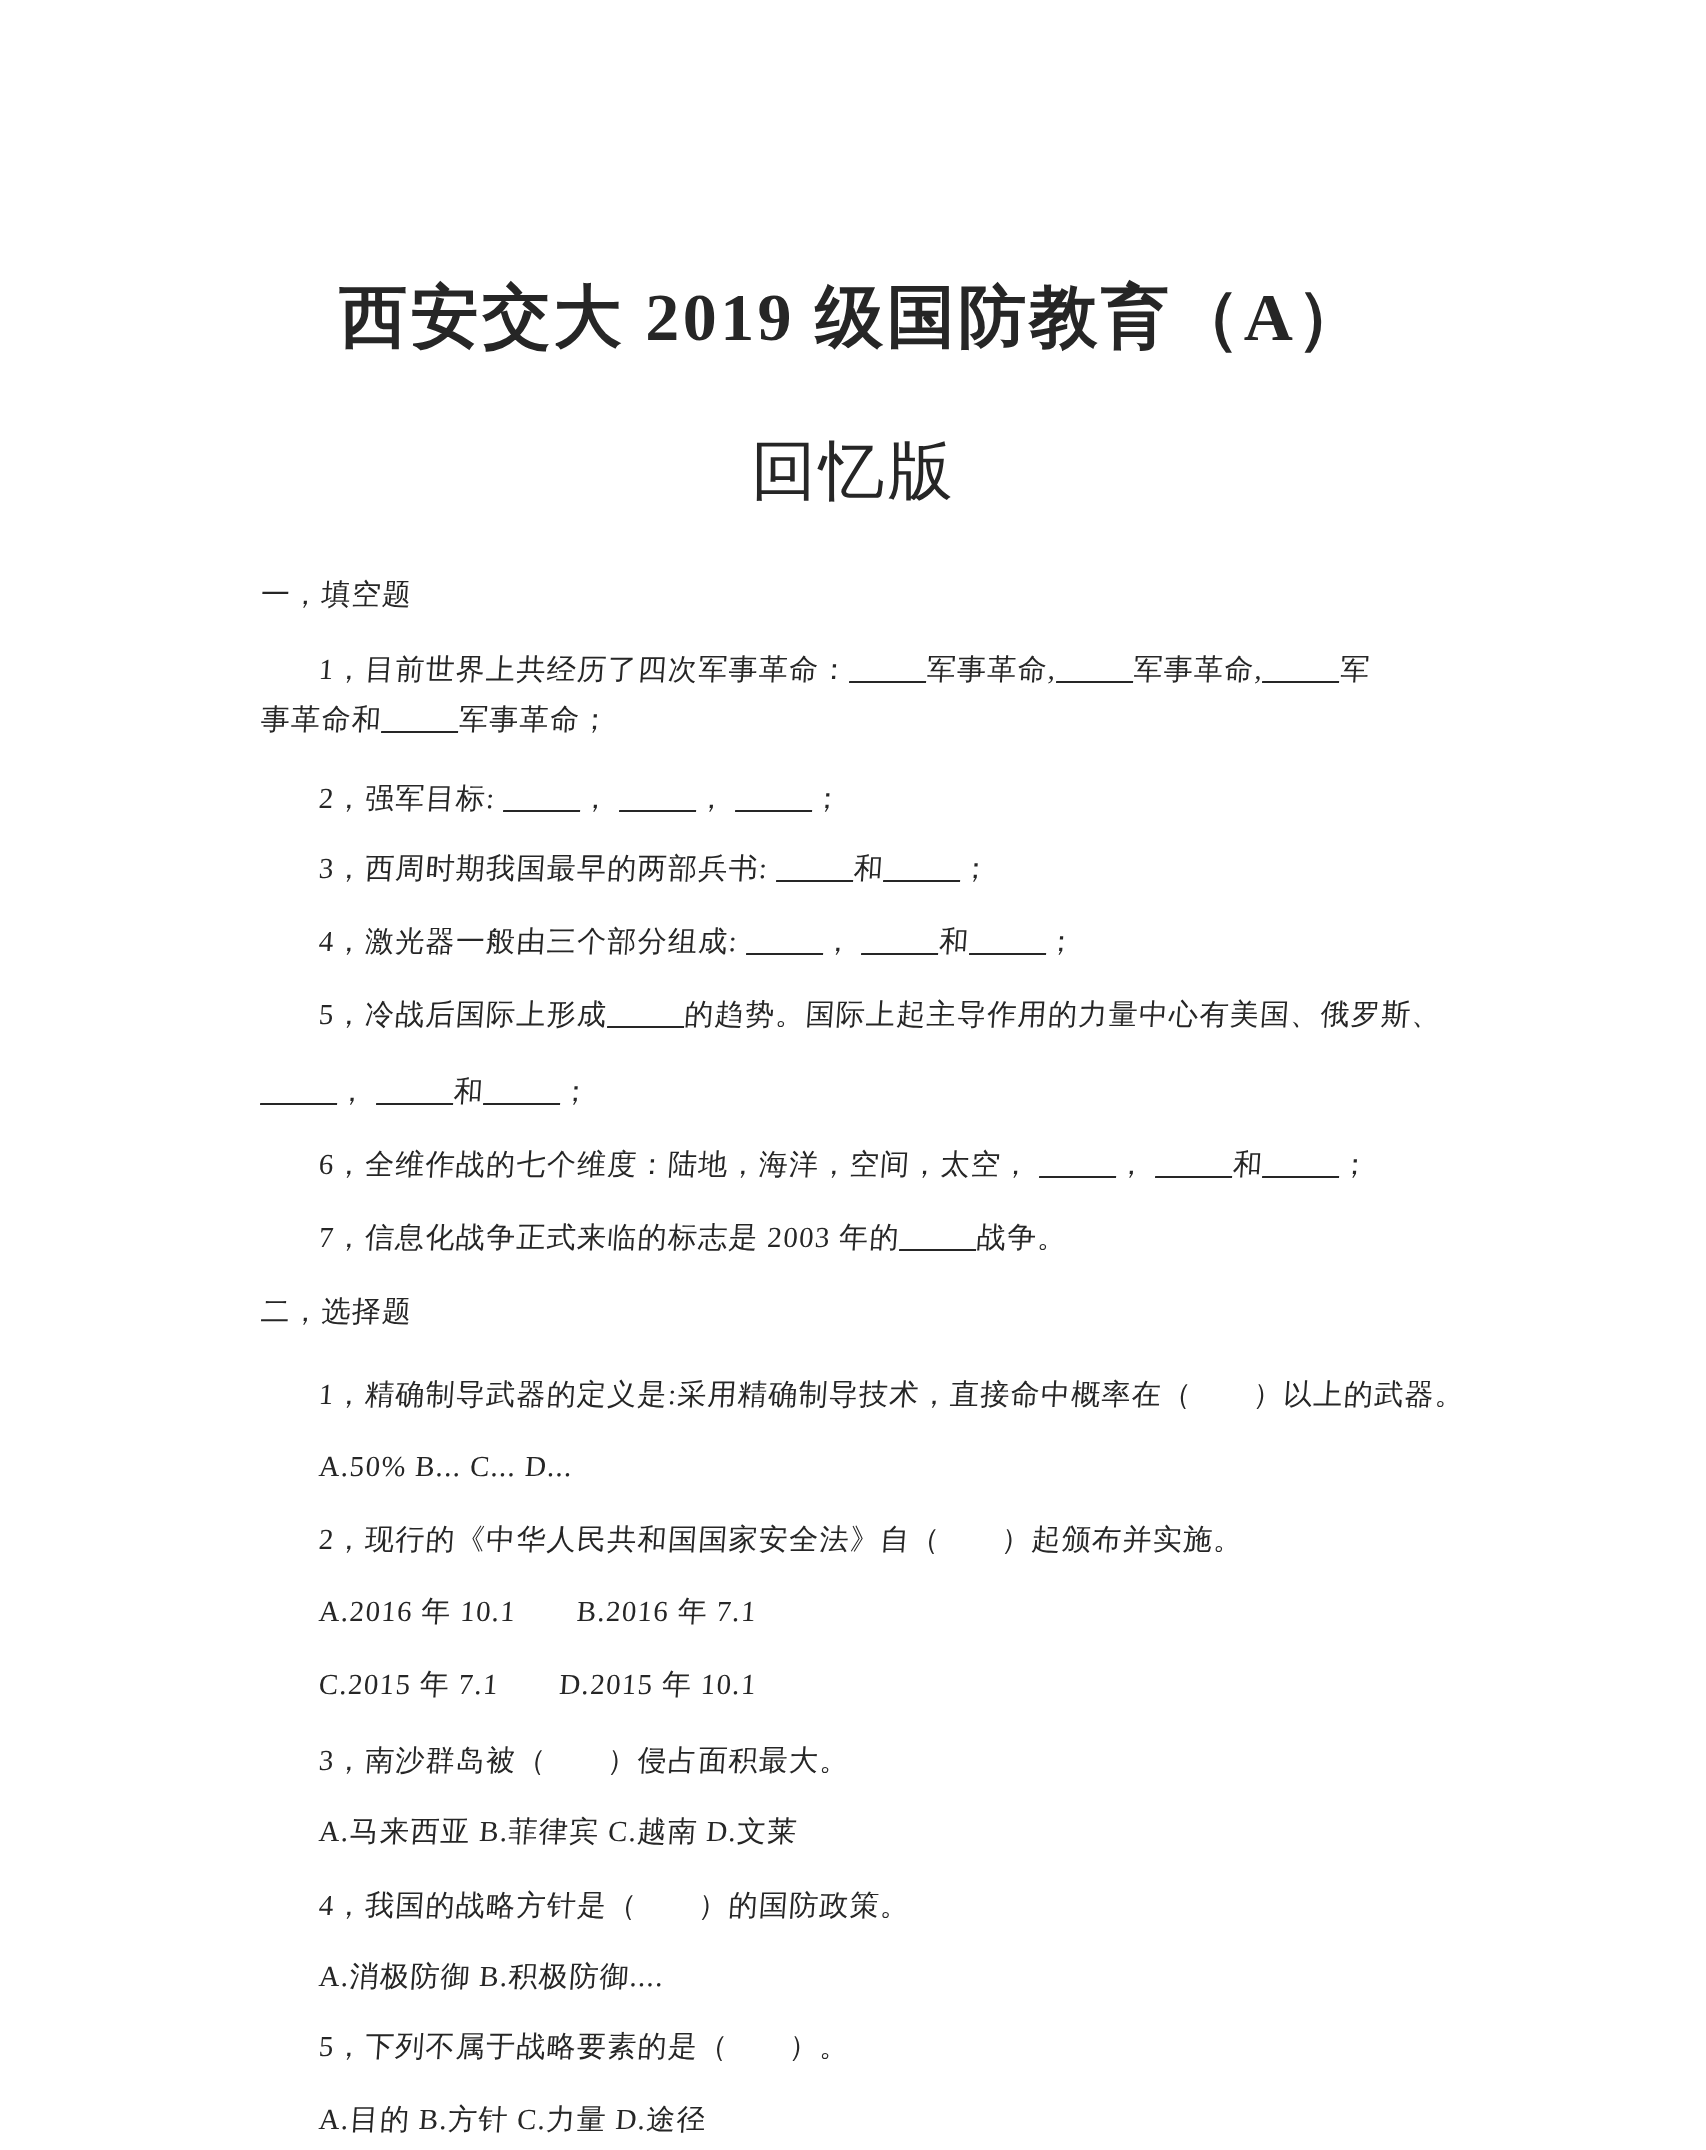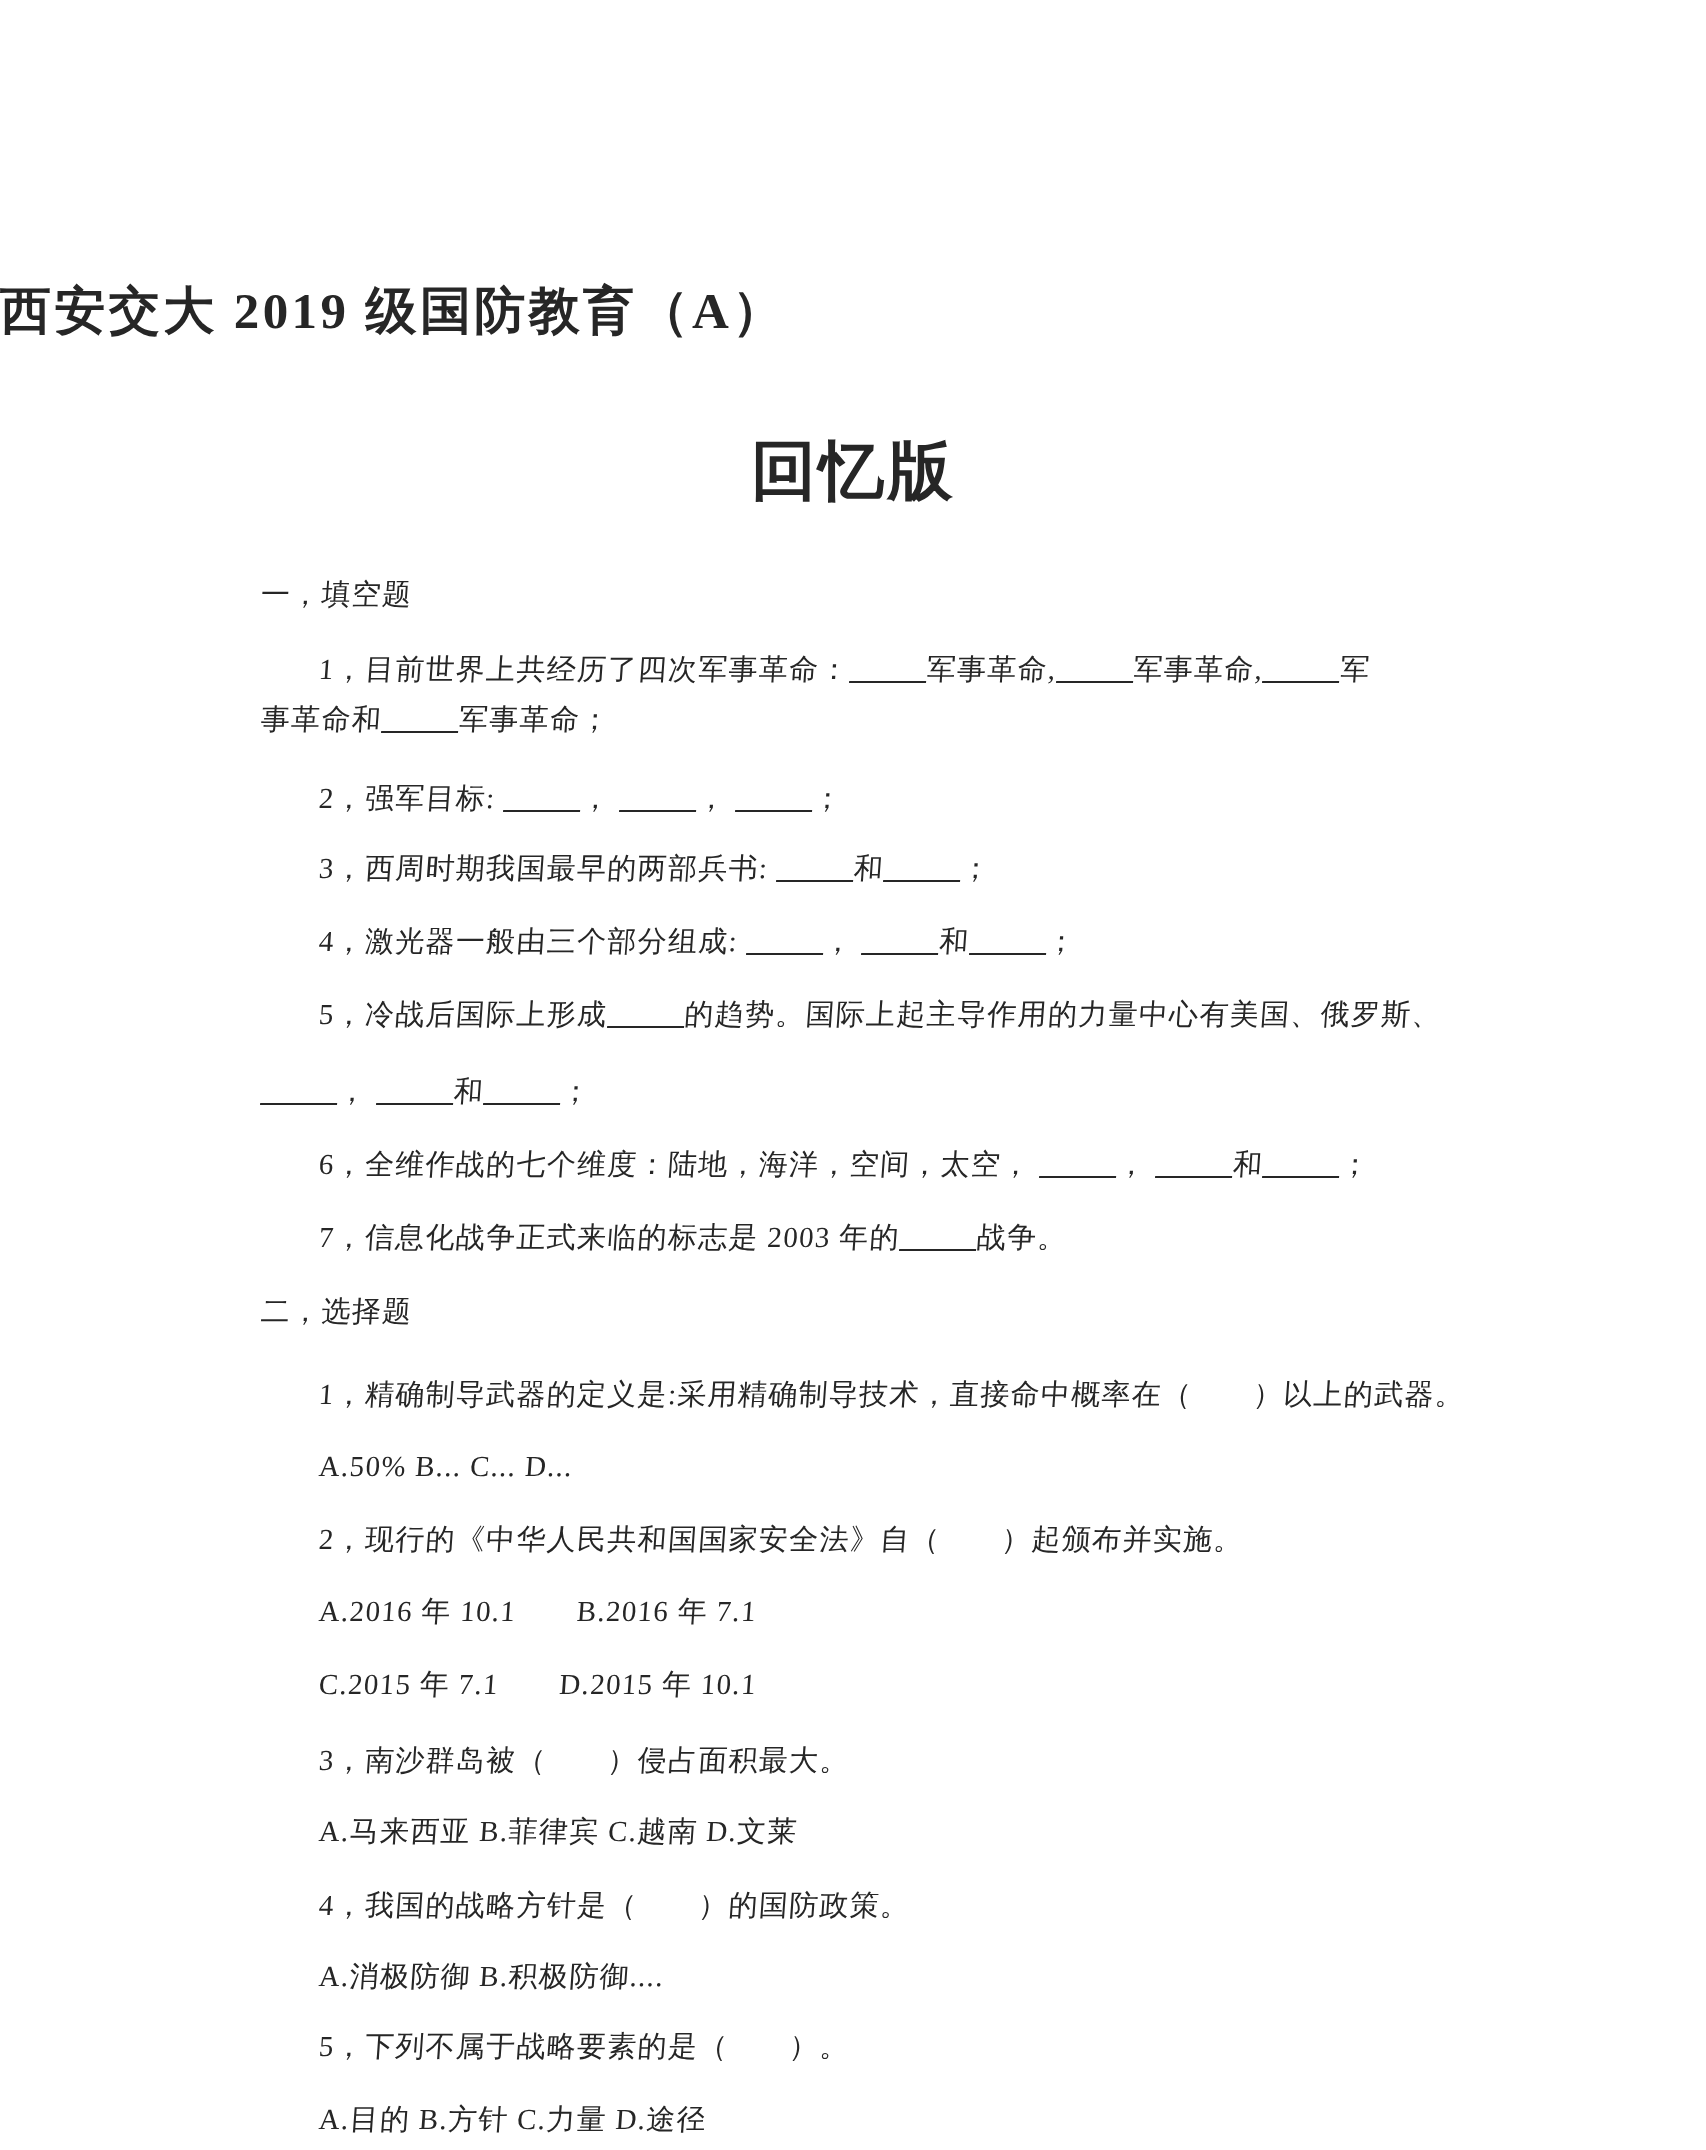--- a/index.html
+++ b/index.html
@@ -7,34 +7,35 @@
     position:relative;
     width:1707px;
     height:2414px;
     background:#ffffff;
     color:#262626;
     font-family:"Liberation Serif", serif;
     overflow:hidden;
   }
   .doc-title{
     position:absolute;
-    top:249px;left:0;right:0;
+    top:255px;left:0;right:0;
     height:125px;line-height:125px;
-    font-size:51px;
+    text-align:center;
+    font-size:68px;
     font-weight:bold;
     letter-spacing:3.4px;
     white-space:pre;
   }
   .doc-subtitle{
     position:absolute;
     top:409px;left:0;right:0;
     height:125px;line-height:125px;
     text-align:center;
     font-size:65px;
-    font-weight:bold;
+    font-weight:normal;
     letter-spacing:3.4px;
     white-space:pre;
   }
   .line{
     position:absolute;
     height:52px;line-height:52px;
     font-size:29px;
     letter-spacing:1.3px;
     white-space:pre;
   }

